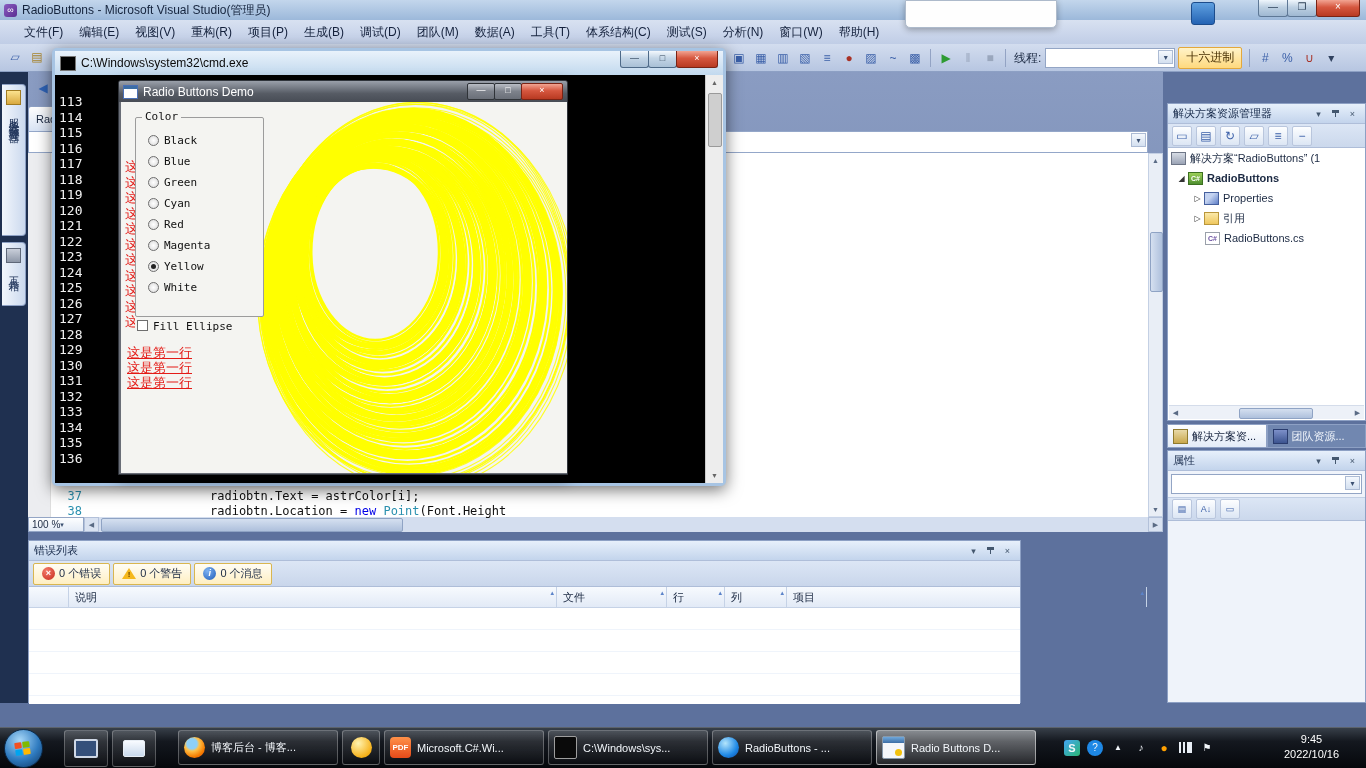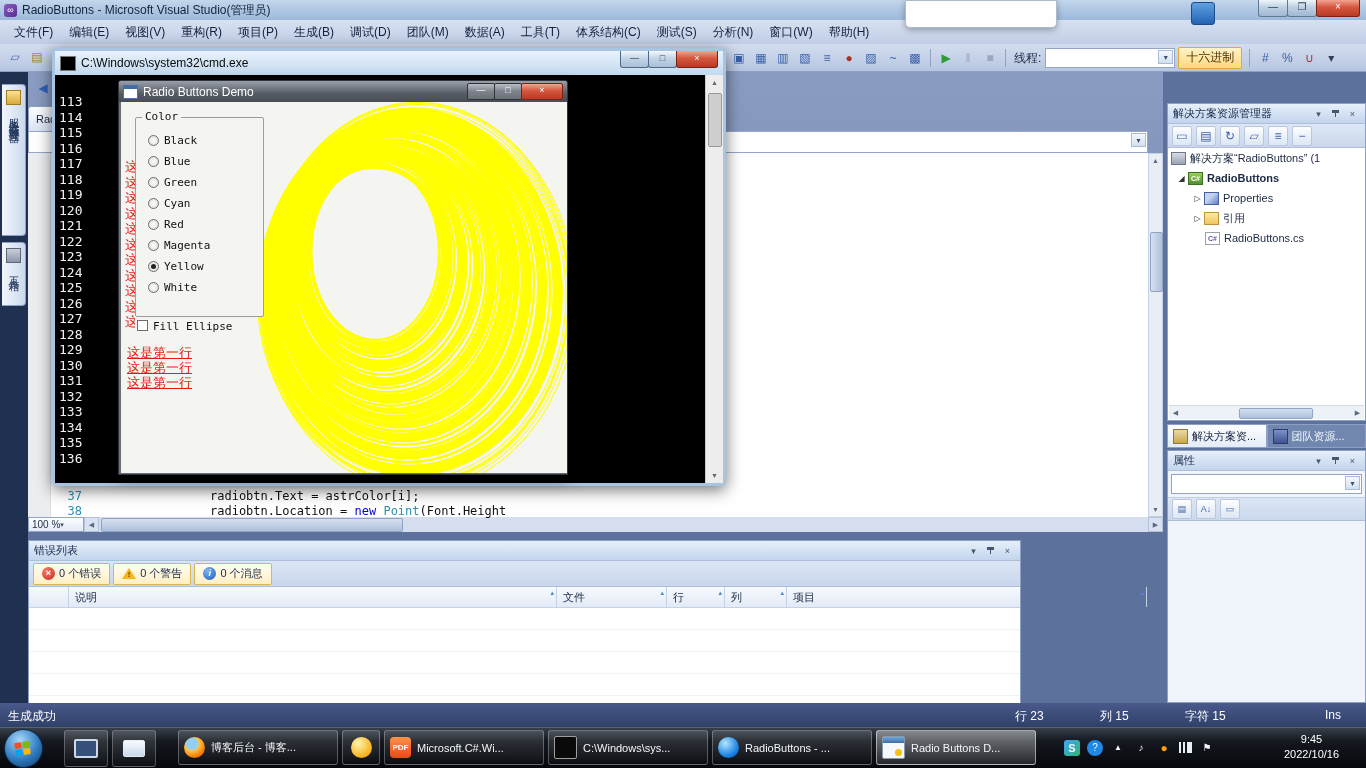--- a/index.html
+++ b/index.html
@@ -14,21 +14,21 @@
       color:#fff;font-size:9px;line-height:13px;text-align:center;margin-right:5px;flex:none}
   #tb .t{font-size:12px;color:#15243D;white-space:nowrap}
   .capbtns{position:absolute;right:6px;top:0;display:flex;z-index:2}
   .cb{width:28px;height:16px;border:1px solid #5E7896;border-top:none;margin-left:-1px;
       background:linear-gradient(#EFF6FC,#BDD0E2 45%,#9FB8D2);border-radius:0 0 3px 3px;
       color:#2E4259;font-size:10px;line-height:14px;text-align:center}
   .cb.close{width:42px;background:linear-gradient(#F2A492,#D6573F 45%,#B83A22);color:#fff;border-color:#7A2314}
 
   
   #menubar{left:0;top:20px;width:1366px;height:24px;background:linear-gradient(#D8E1F1,#C0CDE6);
-      display:flex;align-items:center;padding-left:6px;box-sizing:border-box}
+      display:flex;align-items:center;padding-left:16px;box-sizing:border-box}
   .menu-item{padding:0 8px;height:20px;line-height:20px;white-space:nowrap;color:#14213C}
   #toolbar{left:0;top:44px;width:1366px;height:28px;background:linear-gradient(#D3DDEF,#B7C6E1);
       border-bottom:1px solid #8DA0C4;box-sizing:border-box}
   #tb-left{position:absolute;left:4px;top:3px;display:flex;align-items:center}
   #tb-right{position:absolute;left:728px;top:3px;display:flex;align-items:center}
   .tbi{width:20px;height:20px;margin:0 1px;border-radius:2px;display:inline-flex;flex:none;
       align-items:center;justify-content:center;font-size:12px}
   .tbsep{width:1px;height:18px;background:#93A3C4;margin:0 4px;flex:none}
   .tlabel{margin:0 4px;white-space:nowrap}
   .combo{width:128px;height:18px;background:#fff;border:1px solid #93A5C5;position:relative;flex:none}
@@ -472,27 +472,20 @@
       <span class="da">▾</span>
     </div>
     <div id="ptoolbar">
         <span class="tbi" style="color: rgb(58, 95, 168); width: 18px; height: 18px; border: 1px solid rgb(185, 198, 221); background: linear-gradient(rgb(253, 254, 255), rgb(220, 230, 244)); border-radius: 2px; font-size: 9px;">▤</span>
         <span class="tbi" style="color: rgb(58, 95, 168); width: 18px; height: 18px; border: 1px solid rgb(185, 198, 221); background: linear-gradient(rgb(253, 254, 255), rgb(220, 230, 244)); border-radius: 2px; font-size: 9px;">A↓</span>
         <span class="tbi" style="color: rgb(58, 95, 168); width: 18px; height: 18px; border: 1px solid rgb(185, 198, 221); background: linear-gradient(rgb(253, 254, 255), rgb(220, 230, 244)); border-radius: 2px; font-size: 9px;">▭</span>
       </div>
     <div style="height:160px"></div>
   </div>
 
-  <div id="status" class="abs">
-    <span style="left:8px">生成成功</span>
-    <span style="left:1015px">行 23</span>
-    <span style="left:1100px">列 15</span>
-    <span style="left:1185px">字符 15</span>
-    <span style="left:1325px">Ins</span>
-  </div>
 
   <div id="cmdwin" class="abs">
     <div id="cmdtitle">
       <span class="cmd-mini"></span>
       <span>C:\Windows\system32\cmd.exe</span>
       <span style="margin-left:auto;display:flex;position:relative;top:-4px">
         <span class="cb7">—</span>
         <span class="cb7">□</span>
         <span class="cb7 close">×</span>
       </span>

